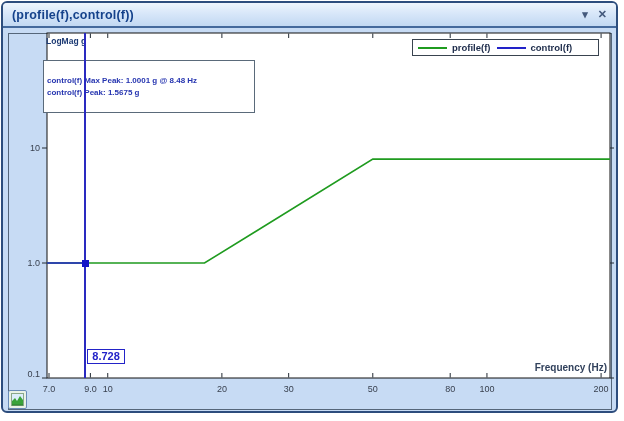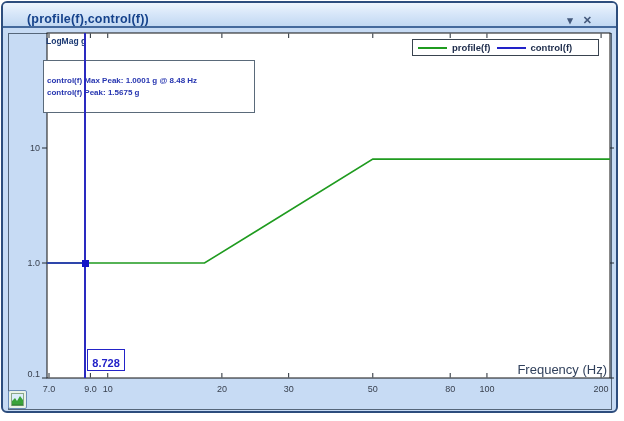--- a/index.html
+++ b/index.html
@@ -10,21 +10,21 @@
   }
   .window{
     position:absolute;left:1px;top:1px;width:617px;height:412px;
     box-sizing:border-box;border:2px solid #2d4d7d;border-radius:6px;
     background:#c7dbf4;overflow:hidden;
   }
   .titlebar{
     height:25px;box-sizing:border-box;
     border-bottom:2px solid #44699c;
     background:linear-gradient(#eef5fd,#d8e7f9 45%,#c2d8f2);
-    display:flex;align-items:flex-end;padding:0 24px;
+    display:flex;align-items:center;padding:0 9px;
   }
   .titlebar .title{
     flex:1;font-size:12.5px;font-weight:bold;color:#15428b;letter-spacing:.2px;
   }
   .tb-btn{
     color:#44597c;font-size:11px;font-weight:bold;margin-left:10px;cursor:pointer;line-height:1;
   }
   .panel{
     position:absolute;left:8px;top:33px;width:604px;height:377px;
     box-sizing:border-box;border:1px solid #55667a;background:#c7dbf4;
@@ -42,34 +42,34 @@
   }
   #legend{
     left:412px;top:39px;width:187px;height:17px;box-sizing:border-box;
     border:1px solid #39434f;background:#ffffff;
     display:flex;align-items:center;padding:0 5px;
     font-size:9.5px;font-weight:600;color:#1c2b4a;
   }
   .legend-swatch{width:29px;height:2px;flex:0 0 auto;}
   .legend-label{margin:0 6px 0 5px;}
   #freq-axis-label{
-    right:17px;top:362px;font-size:13px;font-weight:normal;color:#31415c;
+    right:17px;top:362px;font-size:10px;font-weight:bold;color:#31415c;
   }
   #cursor-line{
     position:absolute;left:84px;top:33px;width:2px;height:345px;
     background:#2a2ac0;z-index:20;
   }
   #cursor-marker{
     position:absolute;left:82px;top:260px;width:7px;height:7px;
     background:#1414c8;z-index:22;
   }
   #cursor-readout{
     position:absolute;left:87px;top:349px;z-index:23;
     border:1px solid #2323c8;background:#ffffff;color:#2323c8;
-    font-size:11px;font-weight:bold;padding:7px 4px 1px 4px;
+    font-size:11px;font-weight:bold;padding:0 4px 1px 4px;
   }
   #corner-icon-btn{
     position:absolute;left:8px;top:390px;width:19px;height:19px;box-sizing:border-box;
     border:1px solid #6a8cb8;border-radius:2px;background:#e9f2e6;z-index:10;
     display:flex;align-items:center;justify-content:center;cursor:pointer;
   }
   svg text{font-family:"Liberation Sans",sans-serif;}
 </style>
 </head>
 <body>

